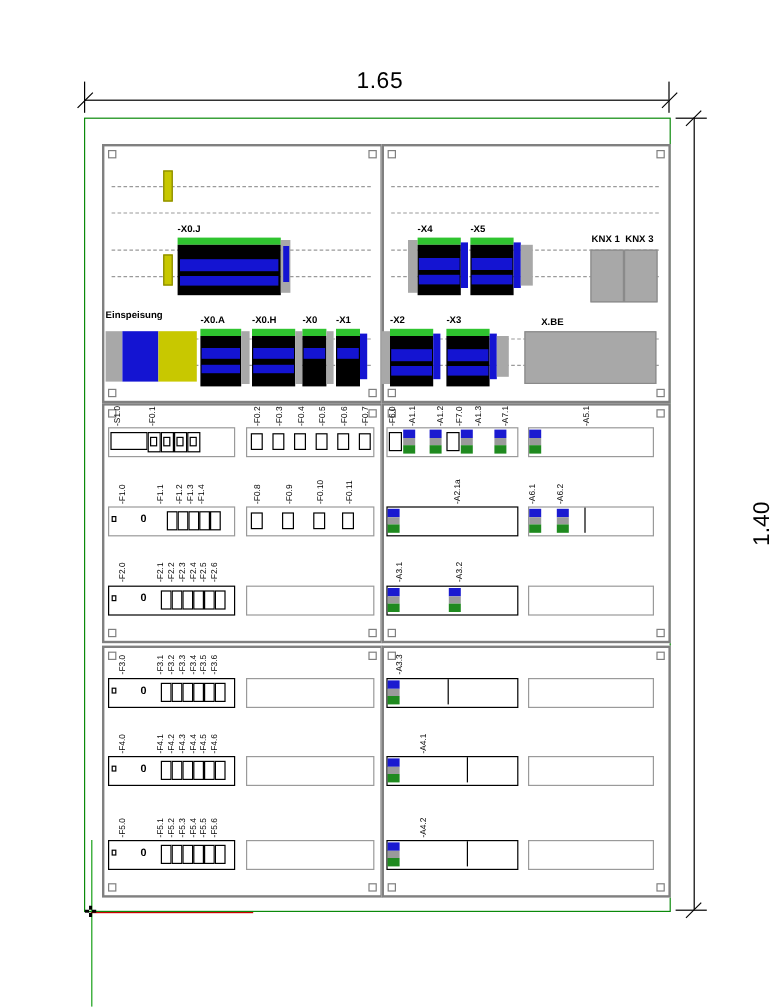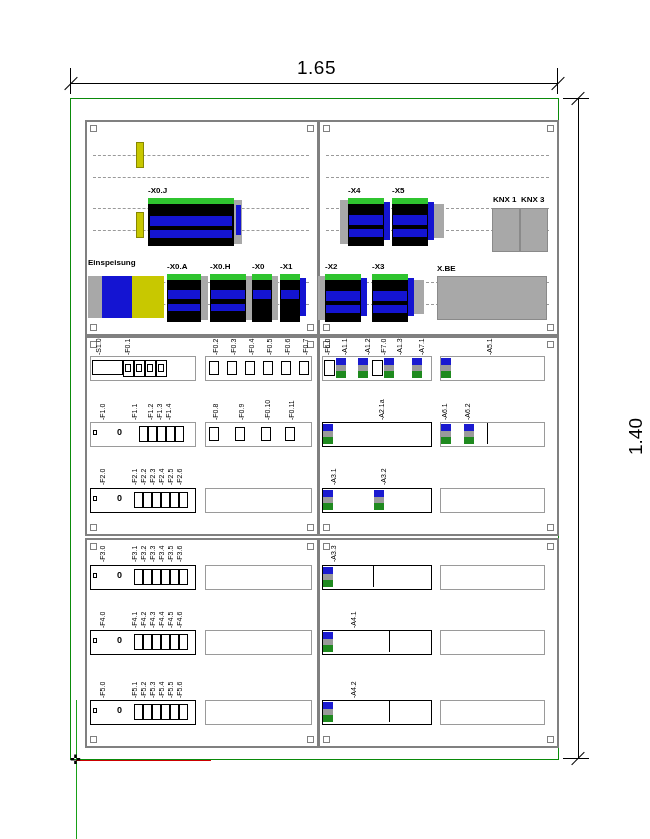--- a/index.html
+++ b/index.html
@@ -177,21 +177,21 @@
 <div class="lbl-h" style="left:372px;top:262px;font-size:8px;font-weight:bold;">-X3</div>
 <div class="term" style="left:372px;top:274px;width:36px;height:48px;">
   <div class="tb-cap" style="position:absolute;left:0;top:0;width:36px;height:6px;"></div>
   <div class="tb-body" style="position:absolute;left:0;top:6px;width:36px;height:42px;"></div>
   <div class="tb-blue" style="position:absolute;left:1px;top:17px;width:34px;height:10px;"></div>
   <div class="tb-blue" style="position:absolute;left:1px;top:31px;width:34px;height:8px;"></div>
 </div>
 <div class="tb-blue" style="left:408px;top:278px;width:6px;height:38px;"></div>
 <div class="tb-grey" style="left:414px;top:280px;width:10px;height:34px;"></div>
 
-<div class="lbl-h" style="left:437px;top:264px;font-size:8px;font-weight:bold;">X.BE</div>
+<div class="lbl-h" style="left:451px;top:264px;font-size:8px;font-weight:bold;">X.BE</div>
 <div class="knxblk" style="left:437px;top:276px;width:108px;height:42px;"></div>
 
 <div class="lbl-h" style="left:493px;top:195px;font-size:8px;font-weight:bold;">KNX 1</div>
 <div class="lbl-h" style="left:521px;top:195px;font-size:8px;font-weight:bold;">KNX 3</div>
 <div class="knxblk" style="left:492px;top:208px;width:26px;height:42px;"></div>
 <div class="knxblk" style="left:520px;top:208px;width:26px;height:42px;"></div>
 
 <div class="panel" style="left:85px;top:336px;width:230px;height:196px;">
   <div class="corner" style="left:3px;top:3px;"></div>
   <div class="corner" style="right:3px;top:3px;"></div>

